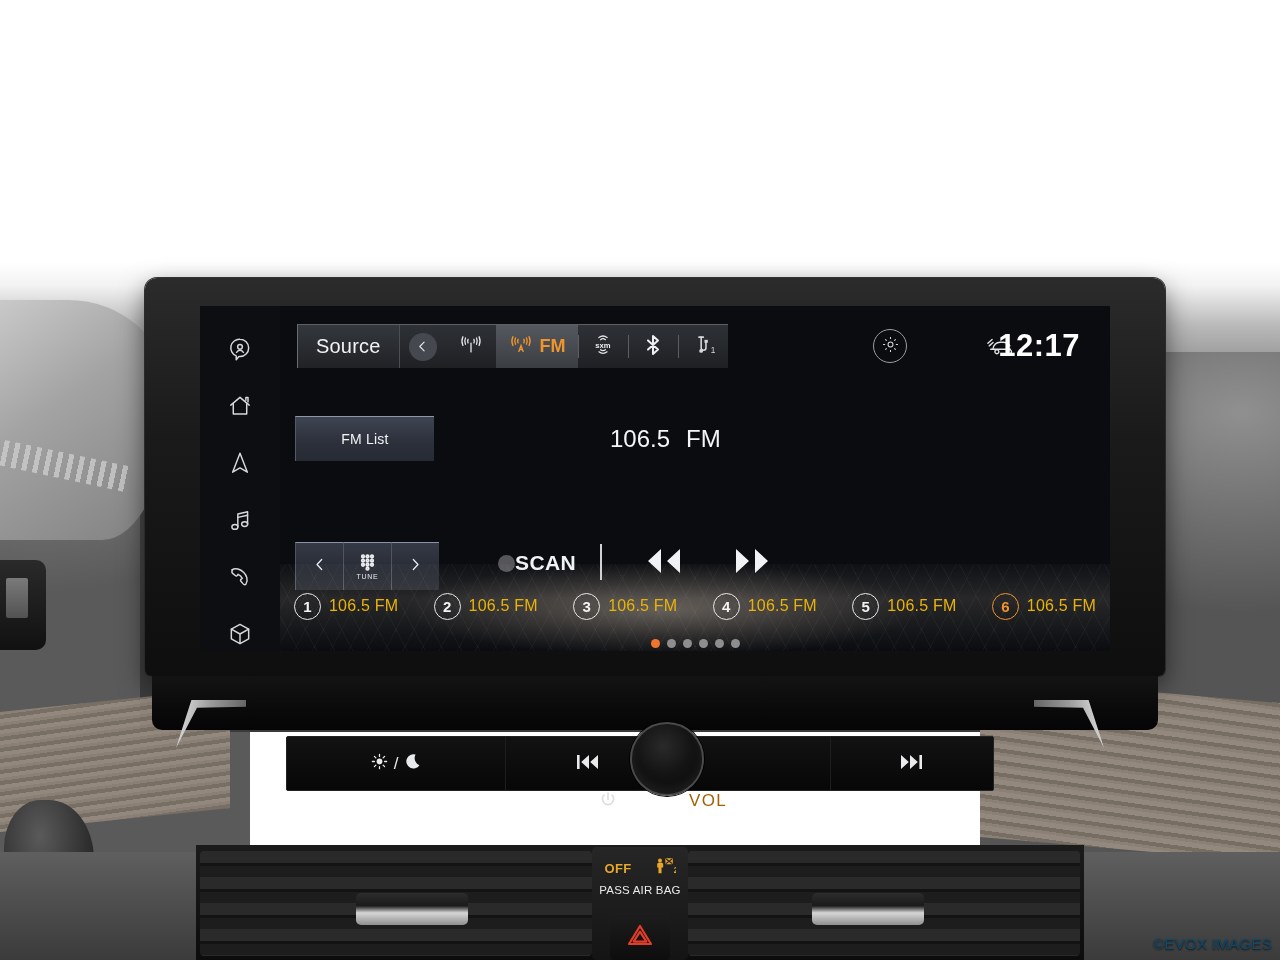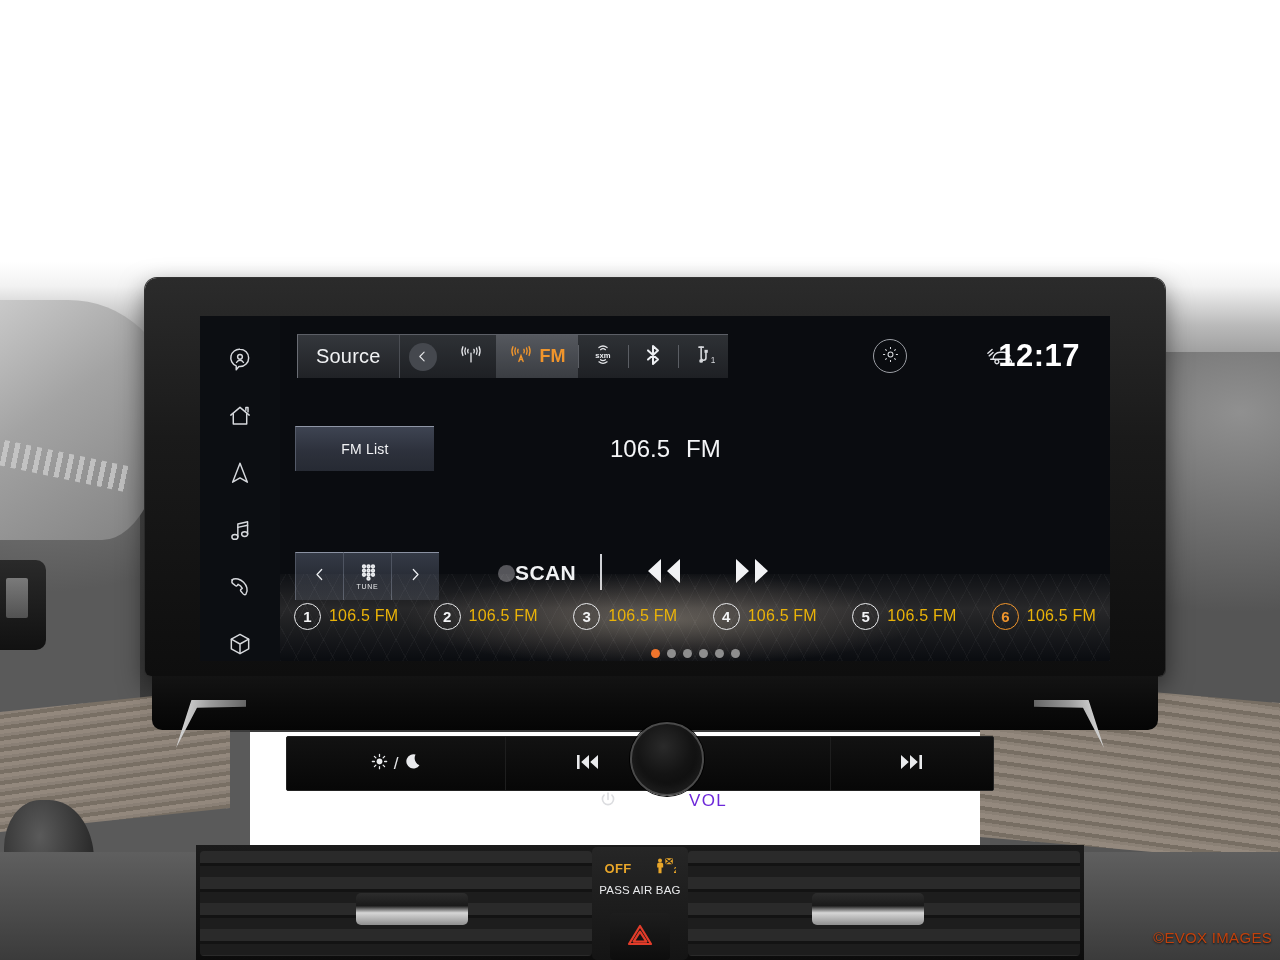--- a/index.html
+++ b/index.html
@@ -72,24 +72,23 @@
   }
 
   
   #bezel {
     position:absolute; left:145px; top:278px; width:1020px; height:398px;
     background:linear-gradient(180deg,#2b2b2b 0%,#1a1a1a 40%,#0e0e0e 100%);
     border-radius:12px 12px 6px 6px;
     box-shadow:0 10px 26px rgba(0,0,0,.55), 0 0 0 1px #3a3a3a;
   }
   #screen {
-    position:absolute; left:55px; top:38px; width:910px; height:345px;
+    position:absolute; left:55px; top:28px; width:910px; height:345px;
     background:#0a0c10;
     overflow:hidden;
-    text-align:right;
   }
   .bezel-chin {
     position:absolute; left:152px; top:676px; width:1006px; height:54px;
     background:linear-gradient(180deg,#131313 0%,#0a0a0a 60%,#050505 100%);
     border-radius:0 0 10px 10px;
   }
   .chrome-l{
     position:absolute; left:176px; top:700px; width:70px; height:48px;
     background:linear-gradient(100deg,#e8e8e8,#9a9a9a 45%,#5a5a5a);
     clip-path:polygon(0 100%, 22% 0, 100% 0, 100% 14%, 30% 16%);
@@ -253,21 +252,21 @@
 
   .knob{
     position:absolute; left:630px; top:722px; width:74px; height:74px;
     border-radius:50%;
     background:radial-gradient(circle at 45% 32%, #2a2a2a 0%, #141414 45%, #070707 100%);
     border:2px solid #4a4a4a;
     box-shadow:0 0 0 1px #000, inset 0 -5px 10px rgba(255,255,255,.07);
   }
   .power-ic{ position:absolute; left:599px; top:791px; width:20px; height:20px; }
   .power-ic svg{ width:18px; height:18px; stroke:#dcdde0; fill:none; stroke-width:1.8; stroke-linecap:round;}
-  .vol-lbl{ position:absolute; left:689px; top:791px; font-size:17px; color:#6d28d9; letter-spacing:1.4px; }
+  .vol-lbl{ position:absolute; left:689px; top:791px; font-size:17px; color:#a16207; letter-spacing:1.4px; }
 
   
   .vents{
     position:absolute; left:196px; top:845px; width:888px; height:115px;
     background:linear-gradient(180deg,#1b1b1b,#0c0c0c);
   }
   .vent{
     position:absolute; top:6px; height:105px; width:calc(50% - 52px);
     background:repeating-linear-gradient(180deg,#2a2a2a 0 12px,#131313 12px 15px,#1d1d1d 15px 26px);
     border-radius:4px;
@@ -297,22 +296,22 @@
   }
   .hazard svg{ width:26px; height:24px; stroke:#e23c2a; fill:none; stroke-width:2.2; stroke-linejoin:round;}
   .vent-side{
     position:absolute; top:852px; height:108px; width:200px;
     background:linear-gradient(180deg,#5f5f5f,#3b3b3b);
   }
   .vent-side.l{ left:0; }
   .vent-side.r{ right:0; }
 
   .watermark{
-    position:absolute; right:8px; bottom:14px;
-    font-size:15px; color:#c2410c; letter-spacing:.3px;
+    position:absolute; right:8px; bottom:8px;
+    font-size:15px; color:#0c4a6e; letter-spacing:.3px;
     font-family:"Liberation Sans", sans-serif;
     text-shadow:0 1px 2px rgba(0,0,0,.8);
   }
 </style>
 </head>
 <body>
 
 <div id="scene">
 
   <div class="dash-shelf"></div>

